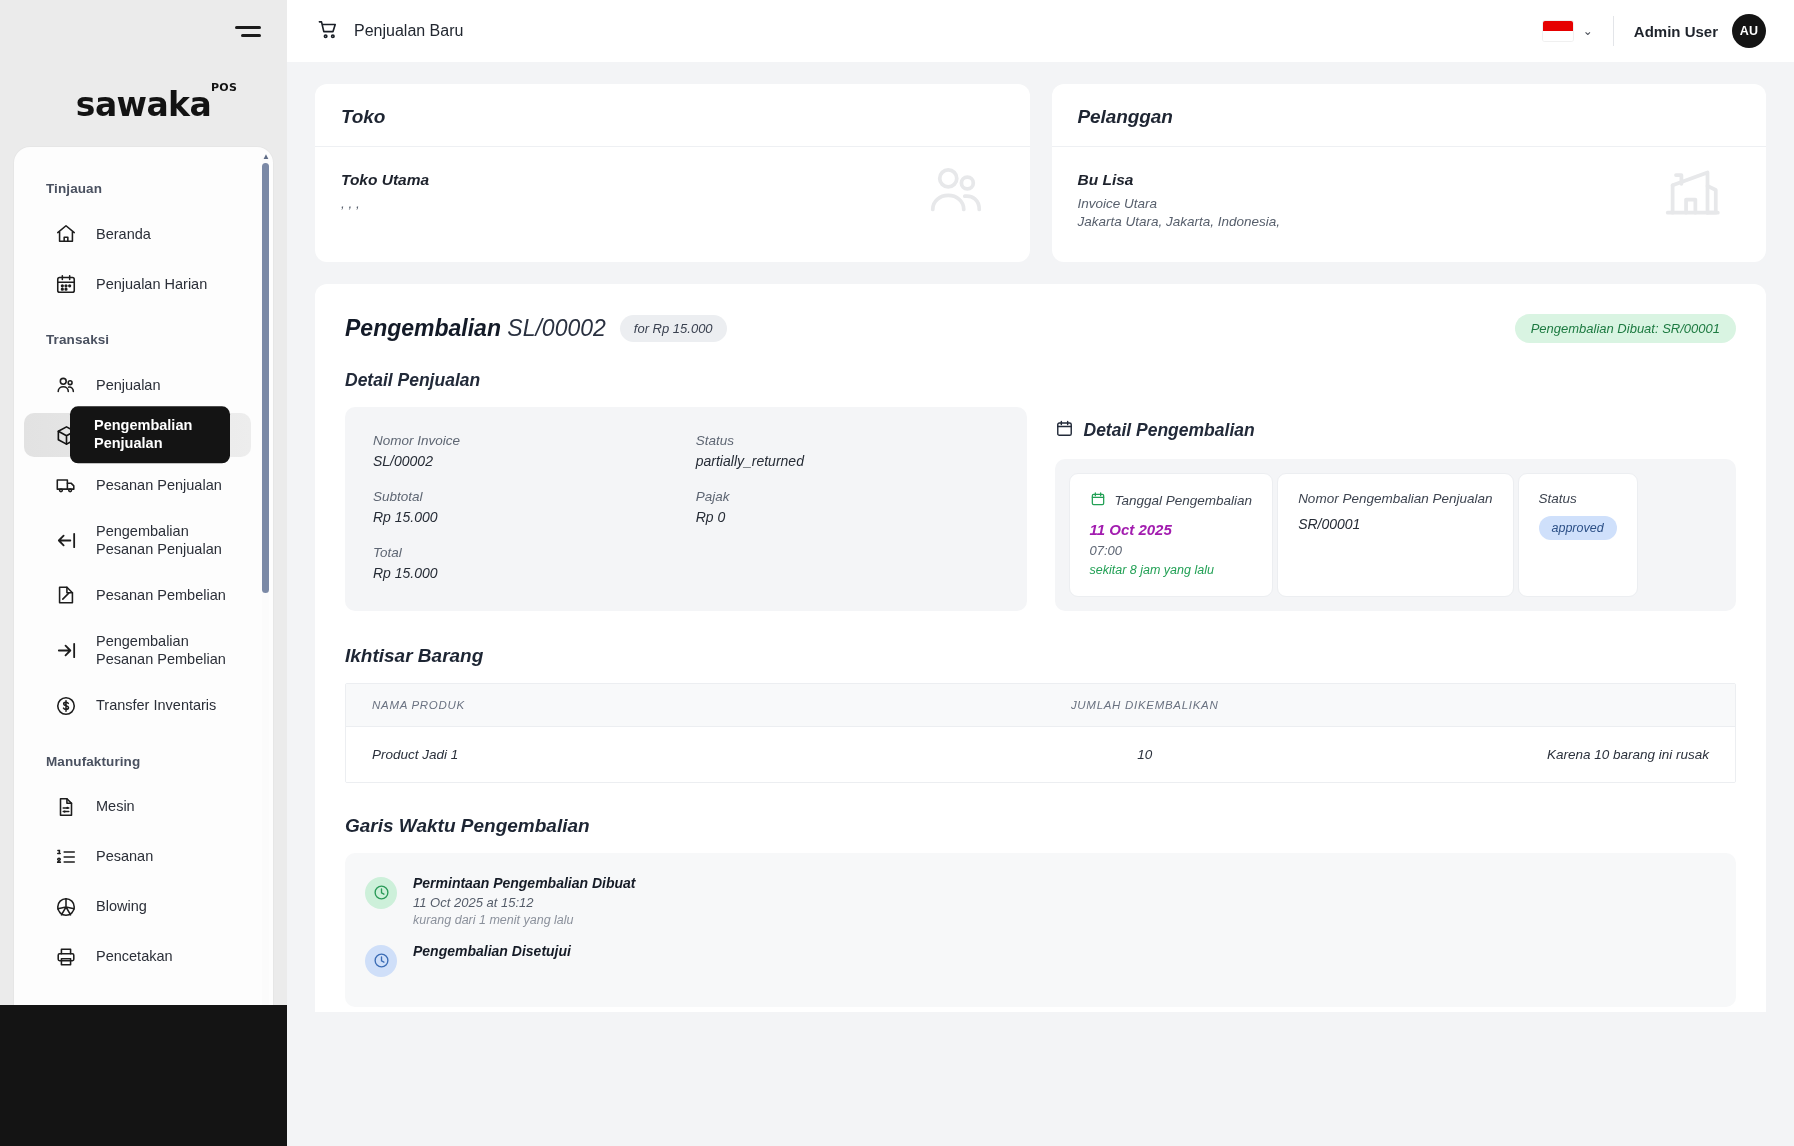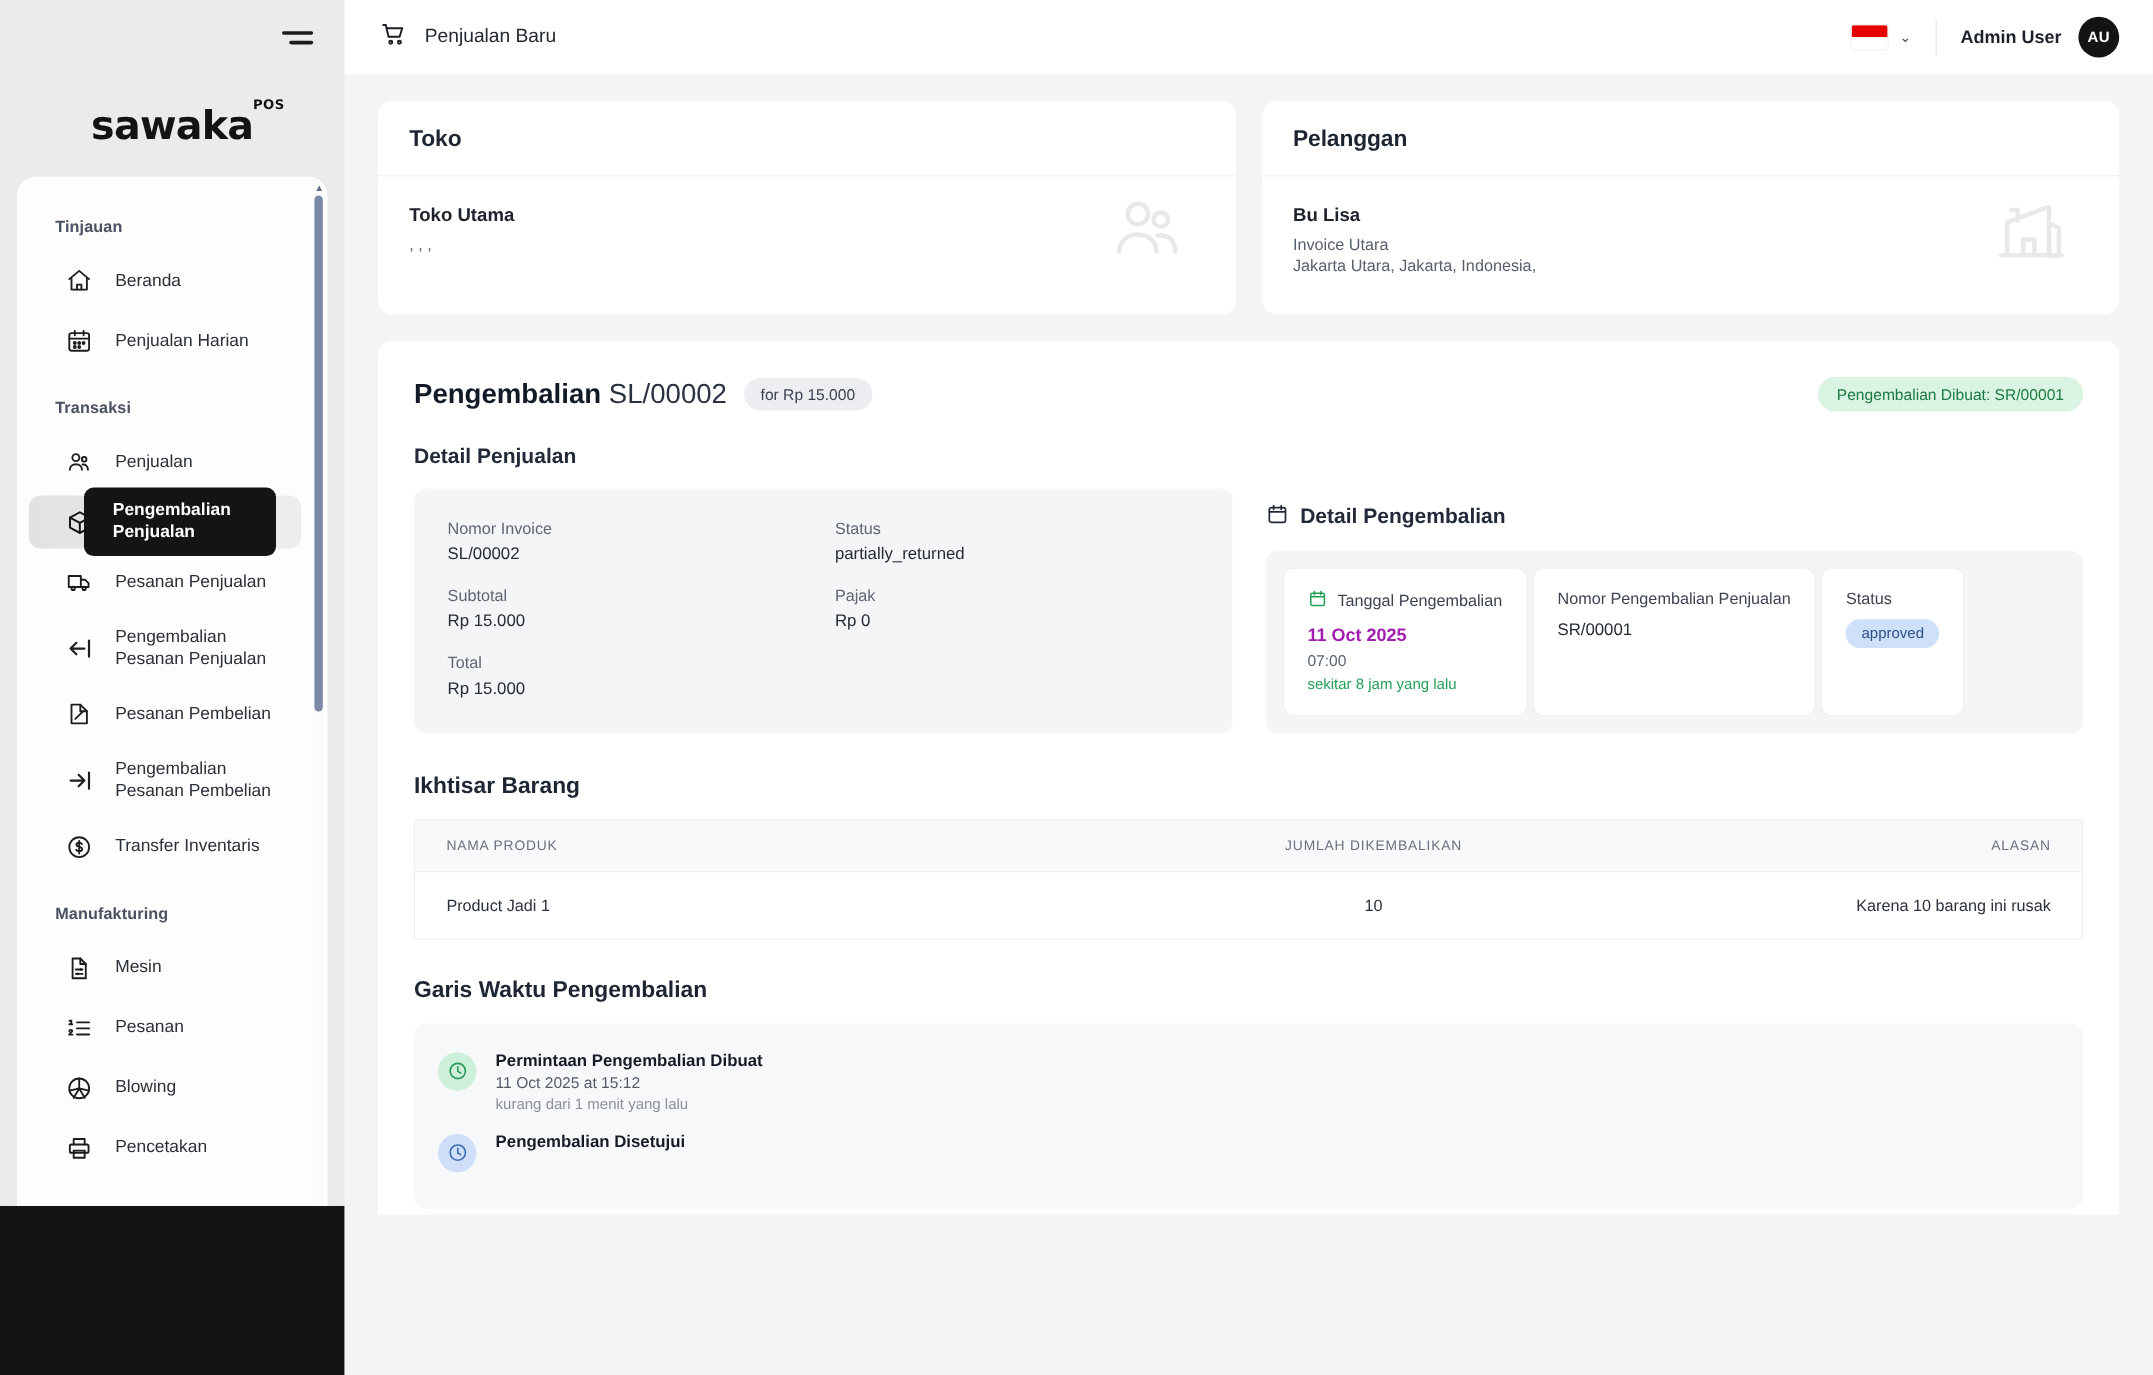--- a/index.html
+++ b/index.html
@@ -83,21 +83,21 @@
   .flag-wrap { display: flex; align-items: center; gap: 10px; padding-right: 20px; cursor: pointer; }
   .flag { width: 30px; height: 20px; border-radius: 2px; overflow: hidden; display: flex; flex-direction: column; box-shadow: 0 0 0 1px rgba(0,0,0,0.06); }
   .flag .r { height: 10px; background: #e60000; }
   .flag .w { height: 10px; background: #ffffff; }
   .chev { font-size: 12px; color: #4a4f58; }
   .divider-v { width: 1px; height: 30px; background: #e3e5e9; }
   .user-wrap { display: flex; align-items: center; gap: 14px; padding-left: 20px; cursor: pointer; }
   .user-name { font-size: 15px; font-weight: 700; color: #1e232b; }
   .avatar { width: 34px; height: 34px; border-radius: 50%; background: #141414; color: #fff; font-size: 12.5px; font-weight: 700; display: flex; align-items: center; justify-content: center; letter-spacing: 0.3px; }
 
-  .content { flex: 1; overflow: hidden; padding: 22px 28px 0 28px; }
+  .content { flex: 1; overflow: hidden; padding: 22px 28px 0 28px; font-style: italic; }
 
   .cards-row { display: flex; gap: 22px; }
   .info-card { flex: 1; background: #ffffff; border-radius: 12px; overflow: hidden; position: relative; min-width: 0; }
   .info-card-head { padding: 22px 26px 18px 26px; border-bottom: 1px solid #eef0f3; }
   .info-card-head h3 { font-size: 19px; font-weight: 700; color: #1e2532; letter-spacing: -0.1px; }
   .info-card-body { padding: 24px 26px 30px 26px; position: relative; min-height: 92px; }
   .ic-name { font-size: 15.5px; font-weight: 700; color: #1d222c; margin-bottom: 6px; }
   .ic-line { font-size: 13.5px; color: #575f6c; line-height: 1.36; }
   .watermark { position: absolute; right: 38px; top: 12px; color: #e7e8ea; }
 
@@ -495,21 +495,20 @@
 
             </div>
           </div>
         </div>
 
         <div class="items-title">Ikhtisar Barang</div>
         <div class="table">
           <div class="thead">
             <div class="c-name">NAMA PRODUK</div>
             <div class="c-qty">JUMLAH DIKEMBALIKAN</div>
-            <div class="c-reason">ALASAN</div>
           </div>
           <div class="trow">
             <div class="c-name">Product Jadi 1</div>
             <div class="c-qty qty-red">10</div>
             <div class="c-reason">Karena 10 barang ini rusak</div>
           </div>
         </div>
 
         <div class="tl-title">Garis Waktu Pengembalian</div>
         <div class="tl-box">

